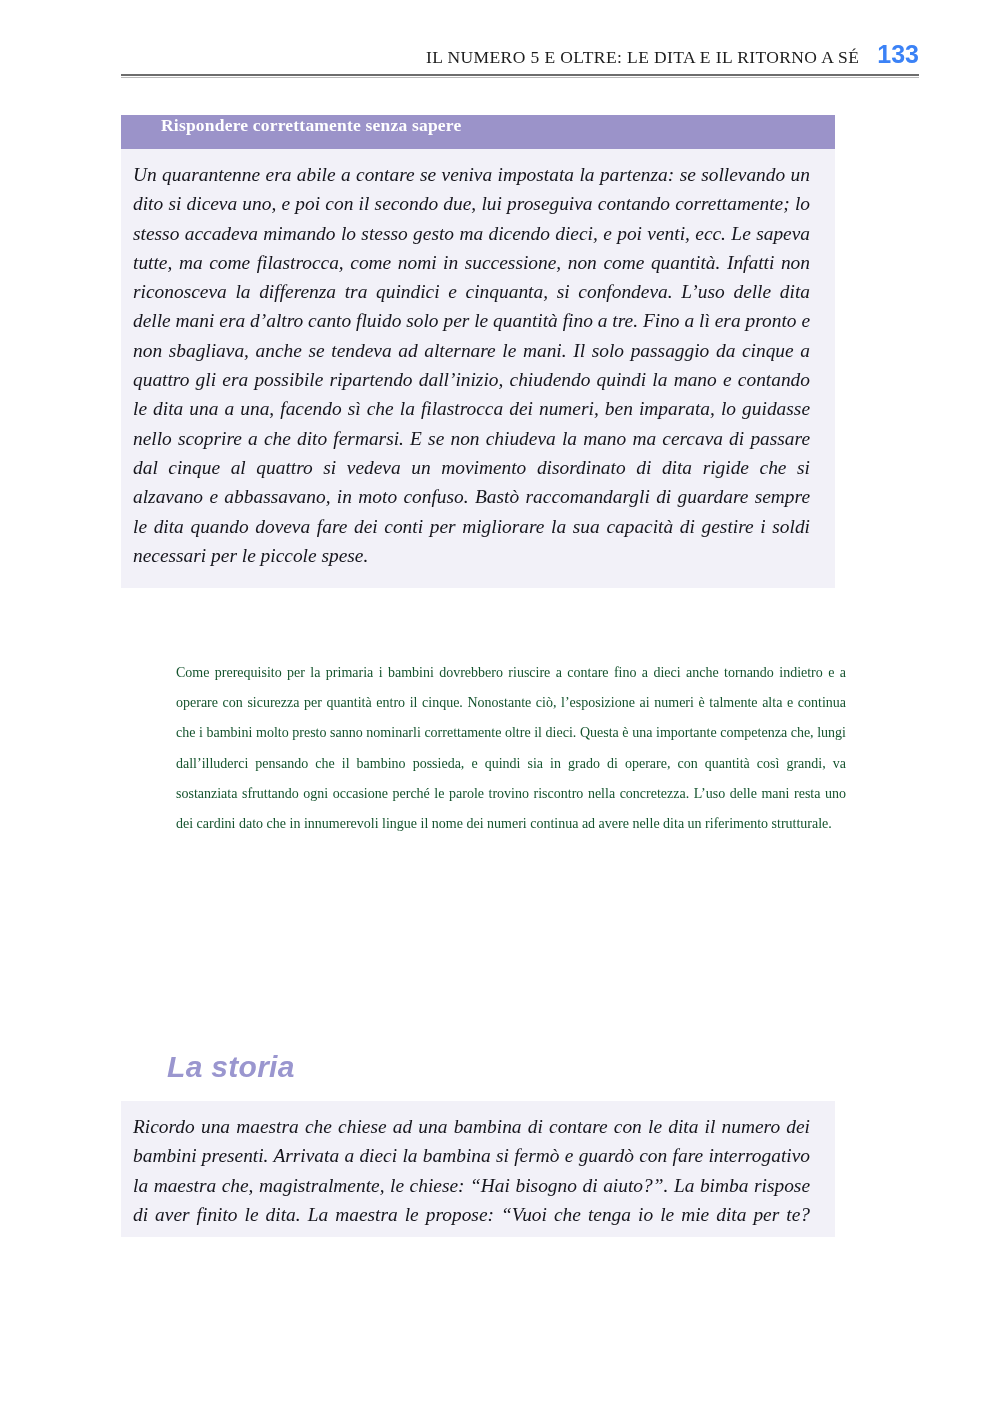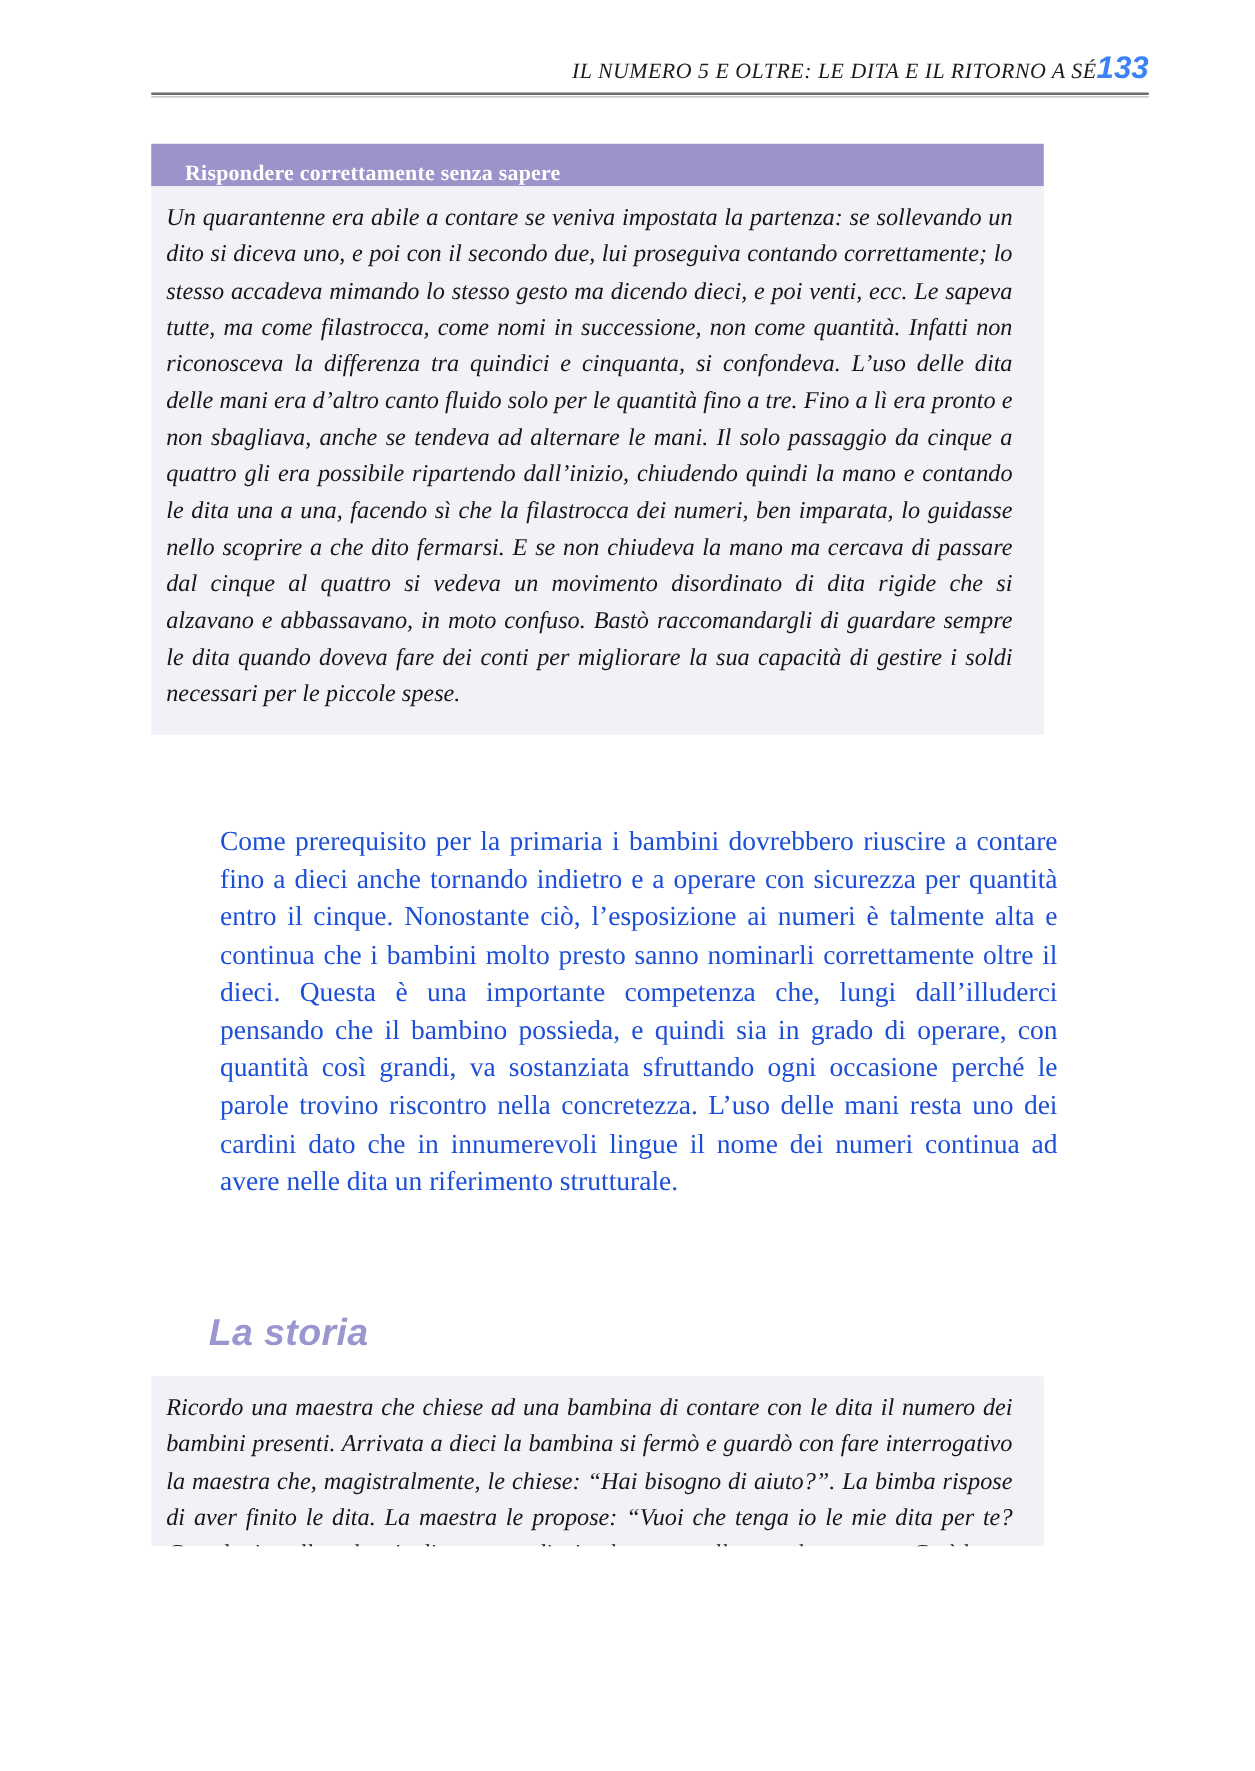--- a/index.html
+++ b/index.html
@@ -24,21 +24,21 @@
 
   
   .running-head {
     position: absolute;
     left: 121px;
     top: 40px;
     width: 798px;
     display: flex;
     align-items: baseline;
     justify-content: flex-end;
-    font-style: italic;
+    gap: 18px;
   }
   .running-head-title {
     font-family: "Liberation Serif", serif;
     font-size: 17.5px;
     letter-spacing: 0.4px;
     color: #1c1c1c;
     white-space: nowrap;
     font-variant: small-caps;
     text-transform: uppercase;
   }
@@ -68,22 +68,22 @@
   
   .story-box {
     position: absolute;
     left: 121px;
     width: 714px;
   }
   .story-box-header {
     background: #9b93c9;
     height: 34px;
     display: flex;
-    align-items: flex-end;
-    padding-left: 27px;
+    align-items: flex-start;
+    padding-left: 40px;
     box-sizing: border-box;
   }
   .story-box-header-title {
     font-family: "Liberation Serif", serif;
     font-weight: bold;
     font-size: 17.5px;
     color: #ffffff;
     letter-spacing: 0.2px;
   }
   .story-box-body {
@@ -118,24 +118,24 @@
     font-family: "Liberation Sans", sans-serif;
     font-weight: bold;
     font-size: 18.5px;
     color: #9a95cd;
     margin: 0 0 6px 0;
     letter-spacing: 0.1px;
   }
   .body-text {
     margin: 0;
     font-family: "Liberation Serif", serif;
-    font-size: 22px;
+    font-size: 14px;
     line-height: 30.2px;
     text-align: justify;
-    color: #1d4ed8;
+    color: #14532d;
     text-indent: 0;
   }
 
   
   .section-heading {
     position: absolute;
     left: 167px;
     top: 1050px;
     font-family: "Liberation Sans", sans-serif;
     font-weight: bold;

